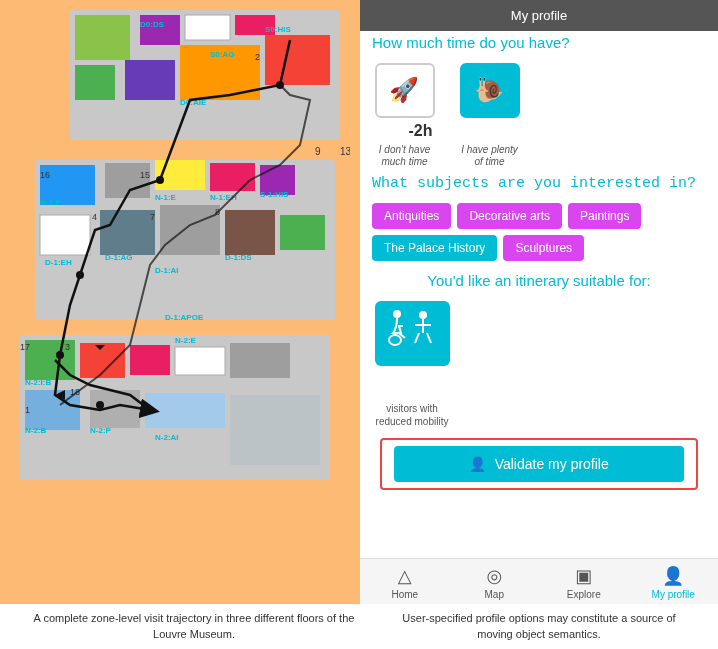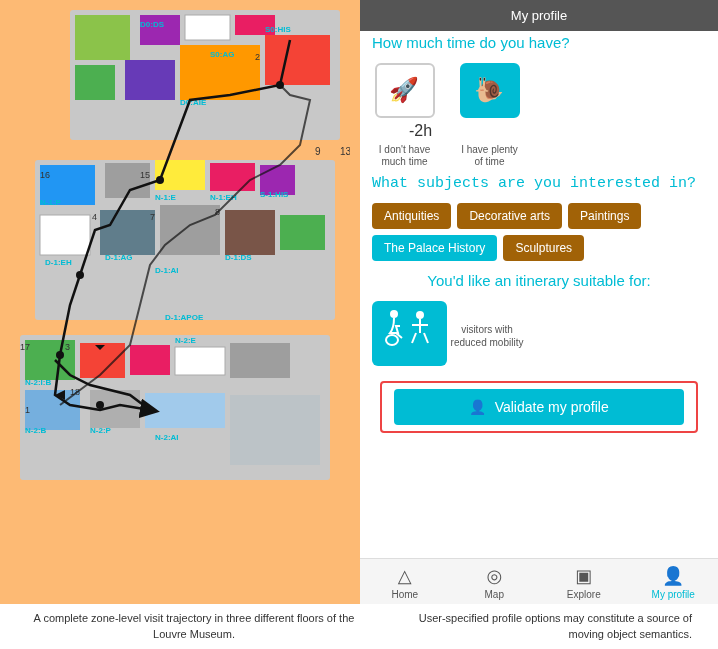--- a/index.html
+++ b/index.html
@@ -87,48 +87,49 @@
     }
 
     .time-icon-area.selected {
       background: #00bcd4;
       border-color: #00bcd4;
       color: #fff;
     }
 
     .time-value {
       font-size: 16px;
-      font-weight: normal;
+      font-weight: bold;
       color: #333;
       margin-left: 32px;
     }
 
     .time-value.selected {
       color: #fff;
     }
 
     .time-caption {
       font-size: 10px;
       color: #555;
       text-align: center;
       max-width: 65px;
       line-height: 1.2;
       margin-top: 4px;
+      font-style: italic;
     }
 
     
     .subjects-grid {
       display: flex;
       flex-wrap: wrap;
       gap: 6px;
       margin-bottom: 10px;
     }
 
     .subject-tag {
-      background: #a16207;
+      background: #d946ef;
       color: #fff;
       border: none;
       border-radius: 4px;
       padding: 6px 12px;
       font-size: 12px;
       cursor: pointer;
     }
 
     .subject-tag.palace-history {
       background: #00bcd4;
@@ -136,23 +137,24 @@
 
     
     .itinerary-options {
       display: flex;
       gap: 15px;
       margin-bottom: 10px;
     }
 
     .itinerary-option {
       display: flex;
-      flex-direction: row;
+      flex-direction: column;
       align-items: center;
       cursor: pointer;
+      gap: 31px;
     }
 
     .itinerary-icon-box {
       width: 75px;
       height: 65px;
       background: #00bcd4;
       border-radius: 6px;
       display: flex;
       align-items: center;
       justify-content: center;
@@ -236,21 +238,21 @@
       width: 360px;
       text-align: center;
       font-size: 11px;
       color: #333;
       line-height: 1.4;
       padding: 2px 15px;
     }
 
     .bottom-caption-right {
       flex: 1;
-      text-align: right;
+      text-align: center;
       font-size: 11px;
       color: #333;
       line-height: 1.4;
       padding: 2px 12px;
     }
   </style>
 </head>
 <body>
 
 <div class="main-content">

